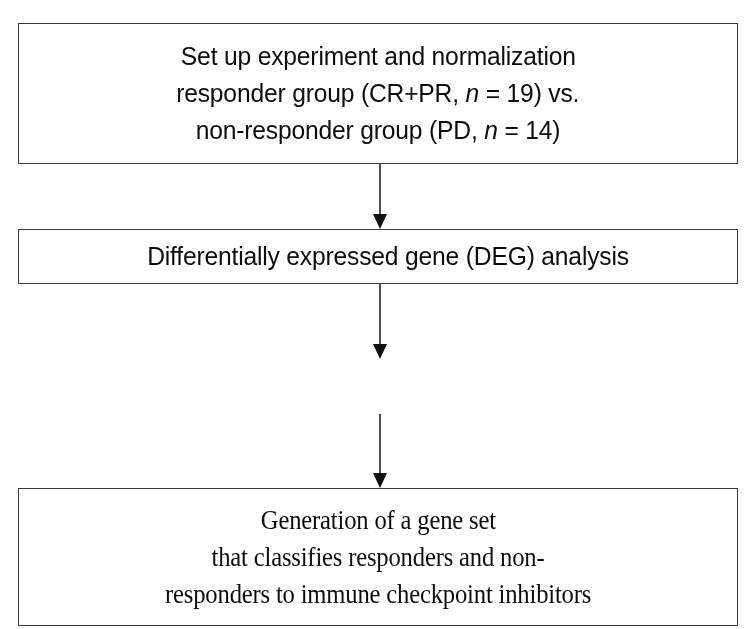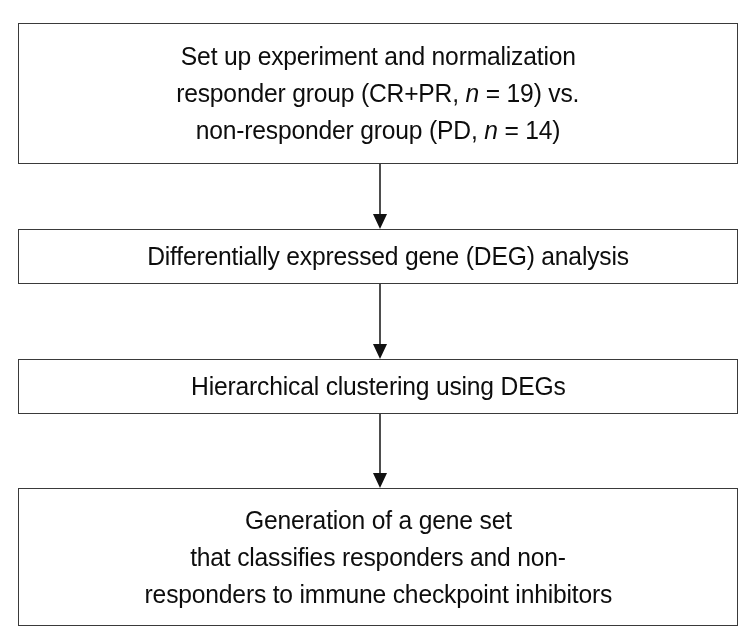--- a/index.html
+++ b/index.html
@@ -43,21 +43,21 @@
     transform: scaleX(0.93);
     transform-origin: center center;
   }
   .node-line i {
     font-style: italic;
   }
   
   #node-setup      { top: 11px;  height: 141px; }
   #node-deg        { top: 217px; height: 55px; padding-left: 20px;  }
   #node-clustering { top: 347px; height: 55px;  }
-  #node-geneset    { top: 476px; height: 138px; }
+  #node-geneset    { top: 476px; height: 138px; font-family: Liberation Serif, serif; }
 
   
   .connector {
     position: absolute;
     left: 0;
     width: 756px;
     pointer-events: none;
   }
   .connector svg { display: block; }
   #edge-1 { top: 152px; height: 65px; }
@@ -86,23 +86,20 @@
     <span class="node-line">Differentially expressed gene (DEG) analysis</span>
   </div>
 
   <div class="connector" id="edge-2">
     <svg width="756" height="75" viewBox="0 0 756 75" xmlns="http://www.w3.org/2000/svg" aria-hidden="true">
       <line x1="380" y1="0" x2="380" y2="61" stroke="#3a3a3a" stroke-width="1.8"></line>
       <polygon points="373,60 387,60 380,75" fill="#111111"></polygon>
     </svg>
   </div>
 
-  <div class="node" id="node-clustering">
-    <span class="node-line">Hierarchical clustering using DEGs</span>
-  </div>
 
   <div class="connector" id="edge-3">
     <svg width="756" height="74" viewBox="0 0 756 74" xmlns="http://www.w3.org/2000/svg" aria-hidden="true">
       <line x1="380" y1="0" x2="380" y2="60" stroke="#3a3a3a" stroke-width="1.8"></line>
       <polygon points="373,59 387,59 380,74" fill="#111111"></polygon>
     </svg>
   </div>
 
   <div class="node" id="node-geneset">
     <span class="node-line">Generation of a gene set</span>

